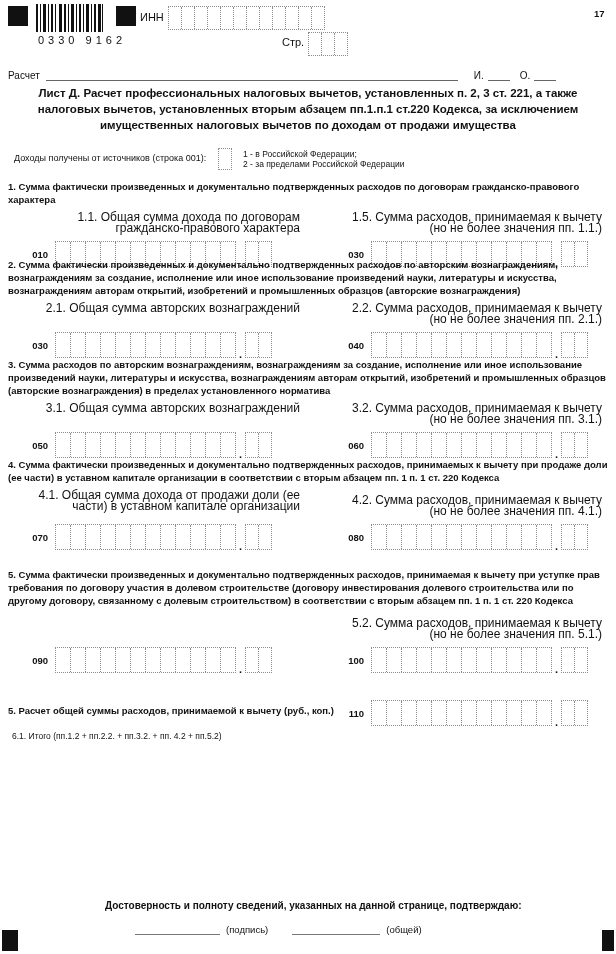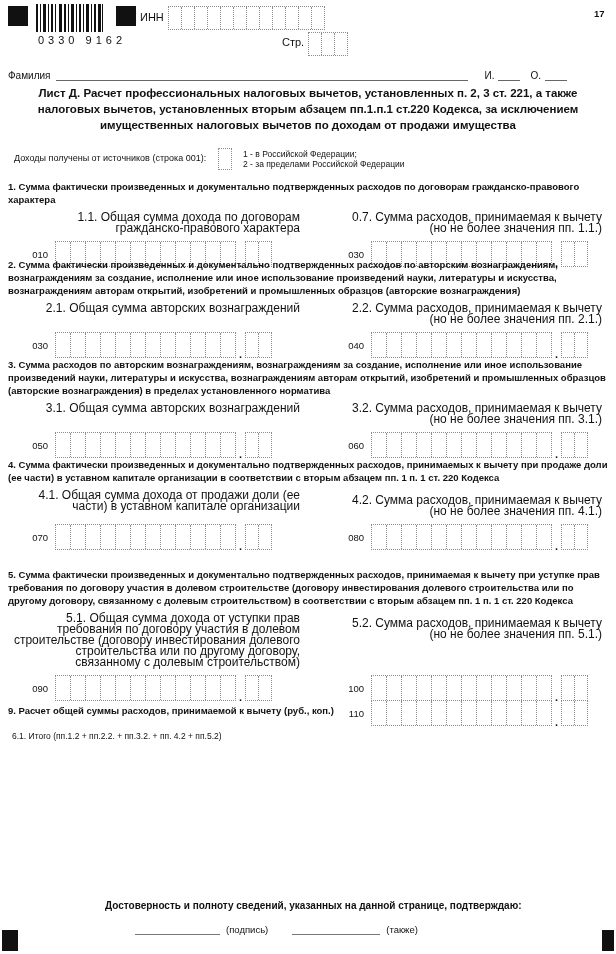--- a/index.html
+++ b/index.html
@@ -44,21 +44,21 @@
   .col{display:flex;flex-direction:column;box-sizing:border-box;}
   .col-left{width:300px;padding-right:8px;}
   .col-right{width:294px;}
   .sub-label{font-size:12px;line-height:11px;margin-bottom:7px;text-align:right;}
   .col-left .sub-label{padding-left:27px;}
   .col-right .sub-label{padding-left:24px;}
   .sub-label.vpad{padding-top:5px;}
   .field-row{margin-top:auto;display:flex;align-items:stretch;}
   .col-left .field-row{margin-left:10px;}
   .col-right .field-row{margin-left:26px;}
-  .fcode{width:30px;text-align:right;margin-right:7px;font-weight:normal;font-size:9.5px;align-self:center;}
+  .fcode{width:30px;text-align:right;margin-right:7px;font-weight:bold;font-size:9.5px;align-self:center;}
   
   .s6-heading{font-weight:bold;font-size:9.5px;line-height:13px;margin-top:4px;width:400px;}
   .s6-label{font-size:8.5px;line-height:11px;margin-top:14px;padding-left:4px;}
   .s6-field{position:absolute;left:326px;top:0;display:flex;align-items:stretch;}
   
   .confirm{position:absolute;top:900px;left:105px;font-weight:bold;font-size:10px;}
   .sig-row{position:absolute;top:922px;left:135px;display:flex;align-items:flex-end;font-size:9.5px;}
   .sig-line{border-bottom:1px solid #777;height:12px;display:inline-block;}
   .sig-cap{margin:0 6px;}
 </style>
@@ -108,21 +108,21 @@
     </span>
   <span class="hdr-label" style="left:282px;top:36px;">Стр.</span>
   <span class="cellbox str abs" style="left:308px;top:32px;">
       <i></i>
       <i></i>
       <i></i>
     </span>
   <span class="page-num" style="left:594px;top:8px;">17</span>
 
   <div class="fam-row">
-    <span>Фамилия</span>
+    <span>Расчет</span>
     <span class="uline" style="width:412px;margin-left:6px;"></span>
     <span style="margin-left:16px;">И.</span>
     <span class="uline" style="width:22px;margin-left:4px;"></span>
     <span style="margin-left:10px;">О.</span>
     <span class="uline" style="width:22px;margin-left:4px;"></span>
   </div>
 
   <div class="title">Лист Д. Расчет профессиональных налоговых вычетов, установленных п. 2, 3 ст. 221, а также налоговых вычетов, установленных вторым абзацем пп.1.п.1 ст.220 Кодекса, за исключением имущественных налоговых вычетов по доходам от продажи имущества</div>
 
   <span class="src-label">Доходы получены от источников (строка 001):</span>
@@ -156,21 +156,21 @@
               <i></i>
             </span>
           <span class="dec">.</span>
           <span class="cellbox kop">
               <i></i>
               <i></i>
             </span>
         </div>
       </div>
       <div class="col col-right">
-        <div class="sub-label">0.7. Сумма расходов, принимаемая к вычету (но не более значения пп. 1.1.)</div>
+        <div class="sub-label">1.5. Сумма расходов, принимаемая к вычету (но не более значения пп. 1.1.)</div>
         <div class="field-row">
           <span class="fcode">030</span>
           <span class="cellbox">
               <i></i>
               <i></i>
               <i></i>
               <i></i>
               <i></i>
               <i></i>
               <i></i>
@@ -355,21 +355,20 @@
             </span>
         </div>
       </div>
     </div>
   </div>
 
   <div class="section" style="top:568px;">
     <div class="sec-heading">5. Сумма фактически произведенных и документально подтвержденных расходов, принимаемая к вычету при уступке прав требования по договору участия в долевом строительстве (договору инвестирования долевого строительства или по другому договору, связанному с долевым строительством) в соответствии с вторым абзацем пп. 1 п. 1 ст. 220 Кодекса</div>
     <div class="cols">
       <div class="col col-left">
-        <div class="sub-label" style="padding-left:2px;">5.1. Общая сумма дохода от уступки прав требования по договору участия в долевом строительстве (договору инвестирования долевого строительства или по другому договору, связанному с долевым строительством)</div>
         <div class="field-row">
           <span class="fcode">090</span>
           <span class="cellbox">
               <i></i>
               <i></i>
               <i></i>
               <i></i>
               <i></i>
               <i></i>
               <i></i>
@@ -408,21 +407,21 @@
           <span class="cellbox kop">
               <i></i>
               <i></i>
             </span>
         </div>
       </div>
     </div>
   </div>
 
   <div class="section" style="top:700px;height:60px;">
-    <div class="s6-heading">9. Расчет общей суммы расходов, принимаемой к вычету (руб., коп.)</div>
+    <div class="s6-heading">5. Расчет общей суммы расходов, принимаемой к вычету (руб., коп.)</div>
     <div class="s6-label">6.1. Итого (пп.1.2 + пп.2.2. + пп.3.2. + пп. 4.2 + пп.5.2)</div>
     <div class="s6-field">
       <span class="fcode">110</span>
       <span class="cellbox">
           <i></i>
           <i></i>
           <i></i>
           <i></i>
           <i></i>
           <i></i>
@@ -439,19 +438,19 @@
           <i></i>
         </span>
     </div>
   </div>
 
   <div class="confirm">Достоверность и полноту сведений, указанных на данной странице, подтверждаю:</div>
   <div class="sig-row">
     <span class="sig-line" style="width:85px;"></span>
     <span class="sig-cap">(подпись)</span>
     <span class="sig-line" style="width:88px;margin-left:18px;"></span>
-    <span class="sig-cap">(также)</span>
+    <span class="sig-cap">(общей)</span>
   </div>
 
   <div class="sq" style="left:2px;top:930px;width:16px;height:21px;"></div>
   <div class="sq" style="left:602px;top:930px;width:12px;height:21px;"></div>
 
 </div>
 
 </body></html>

